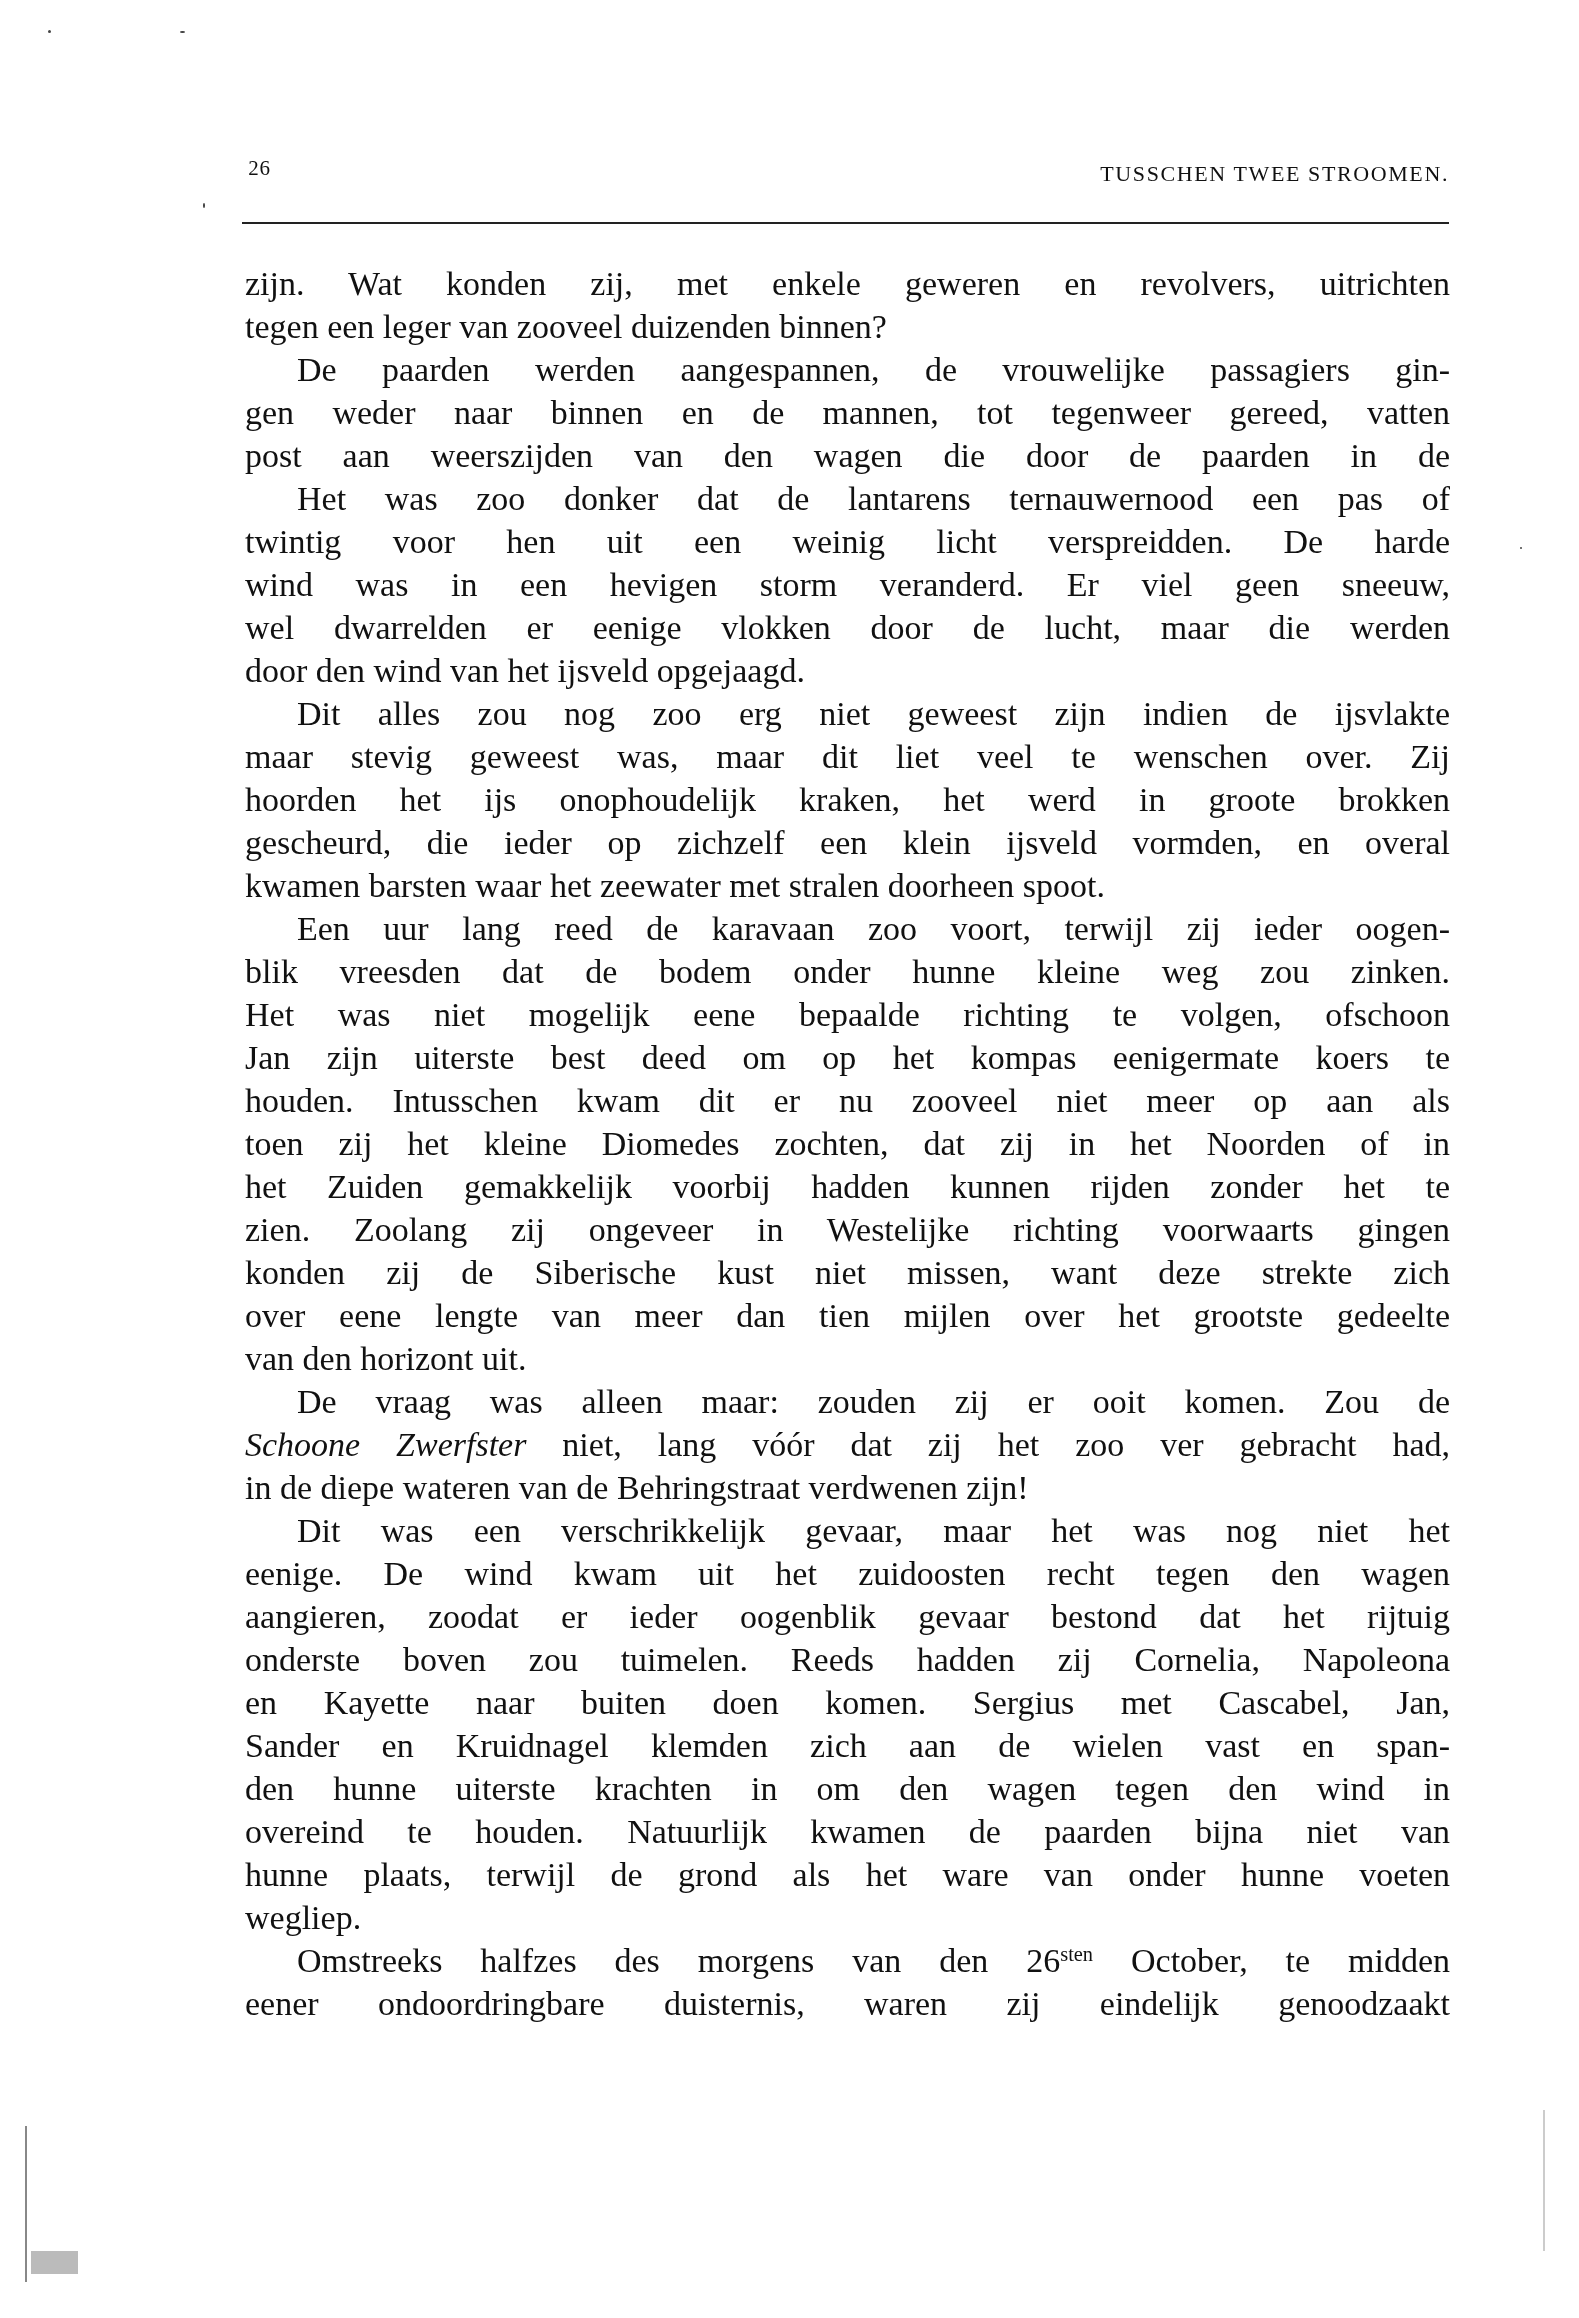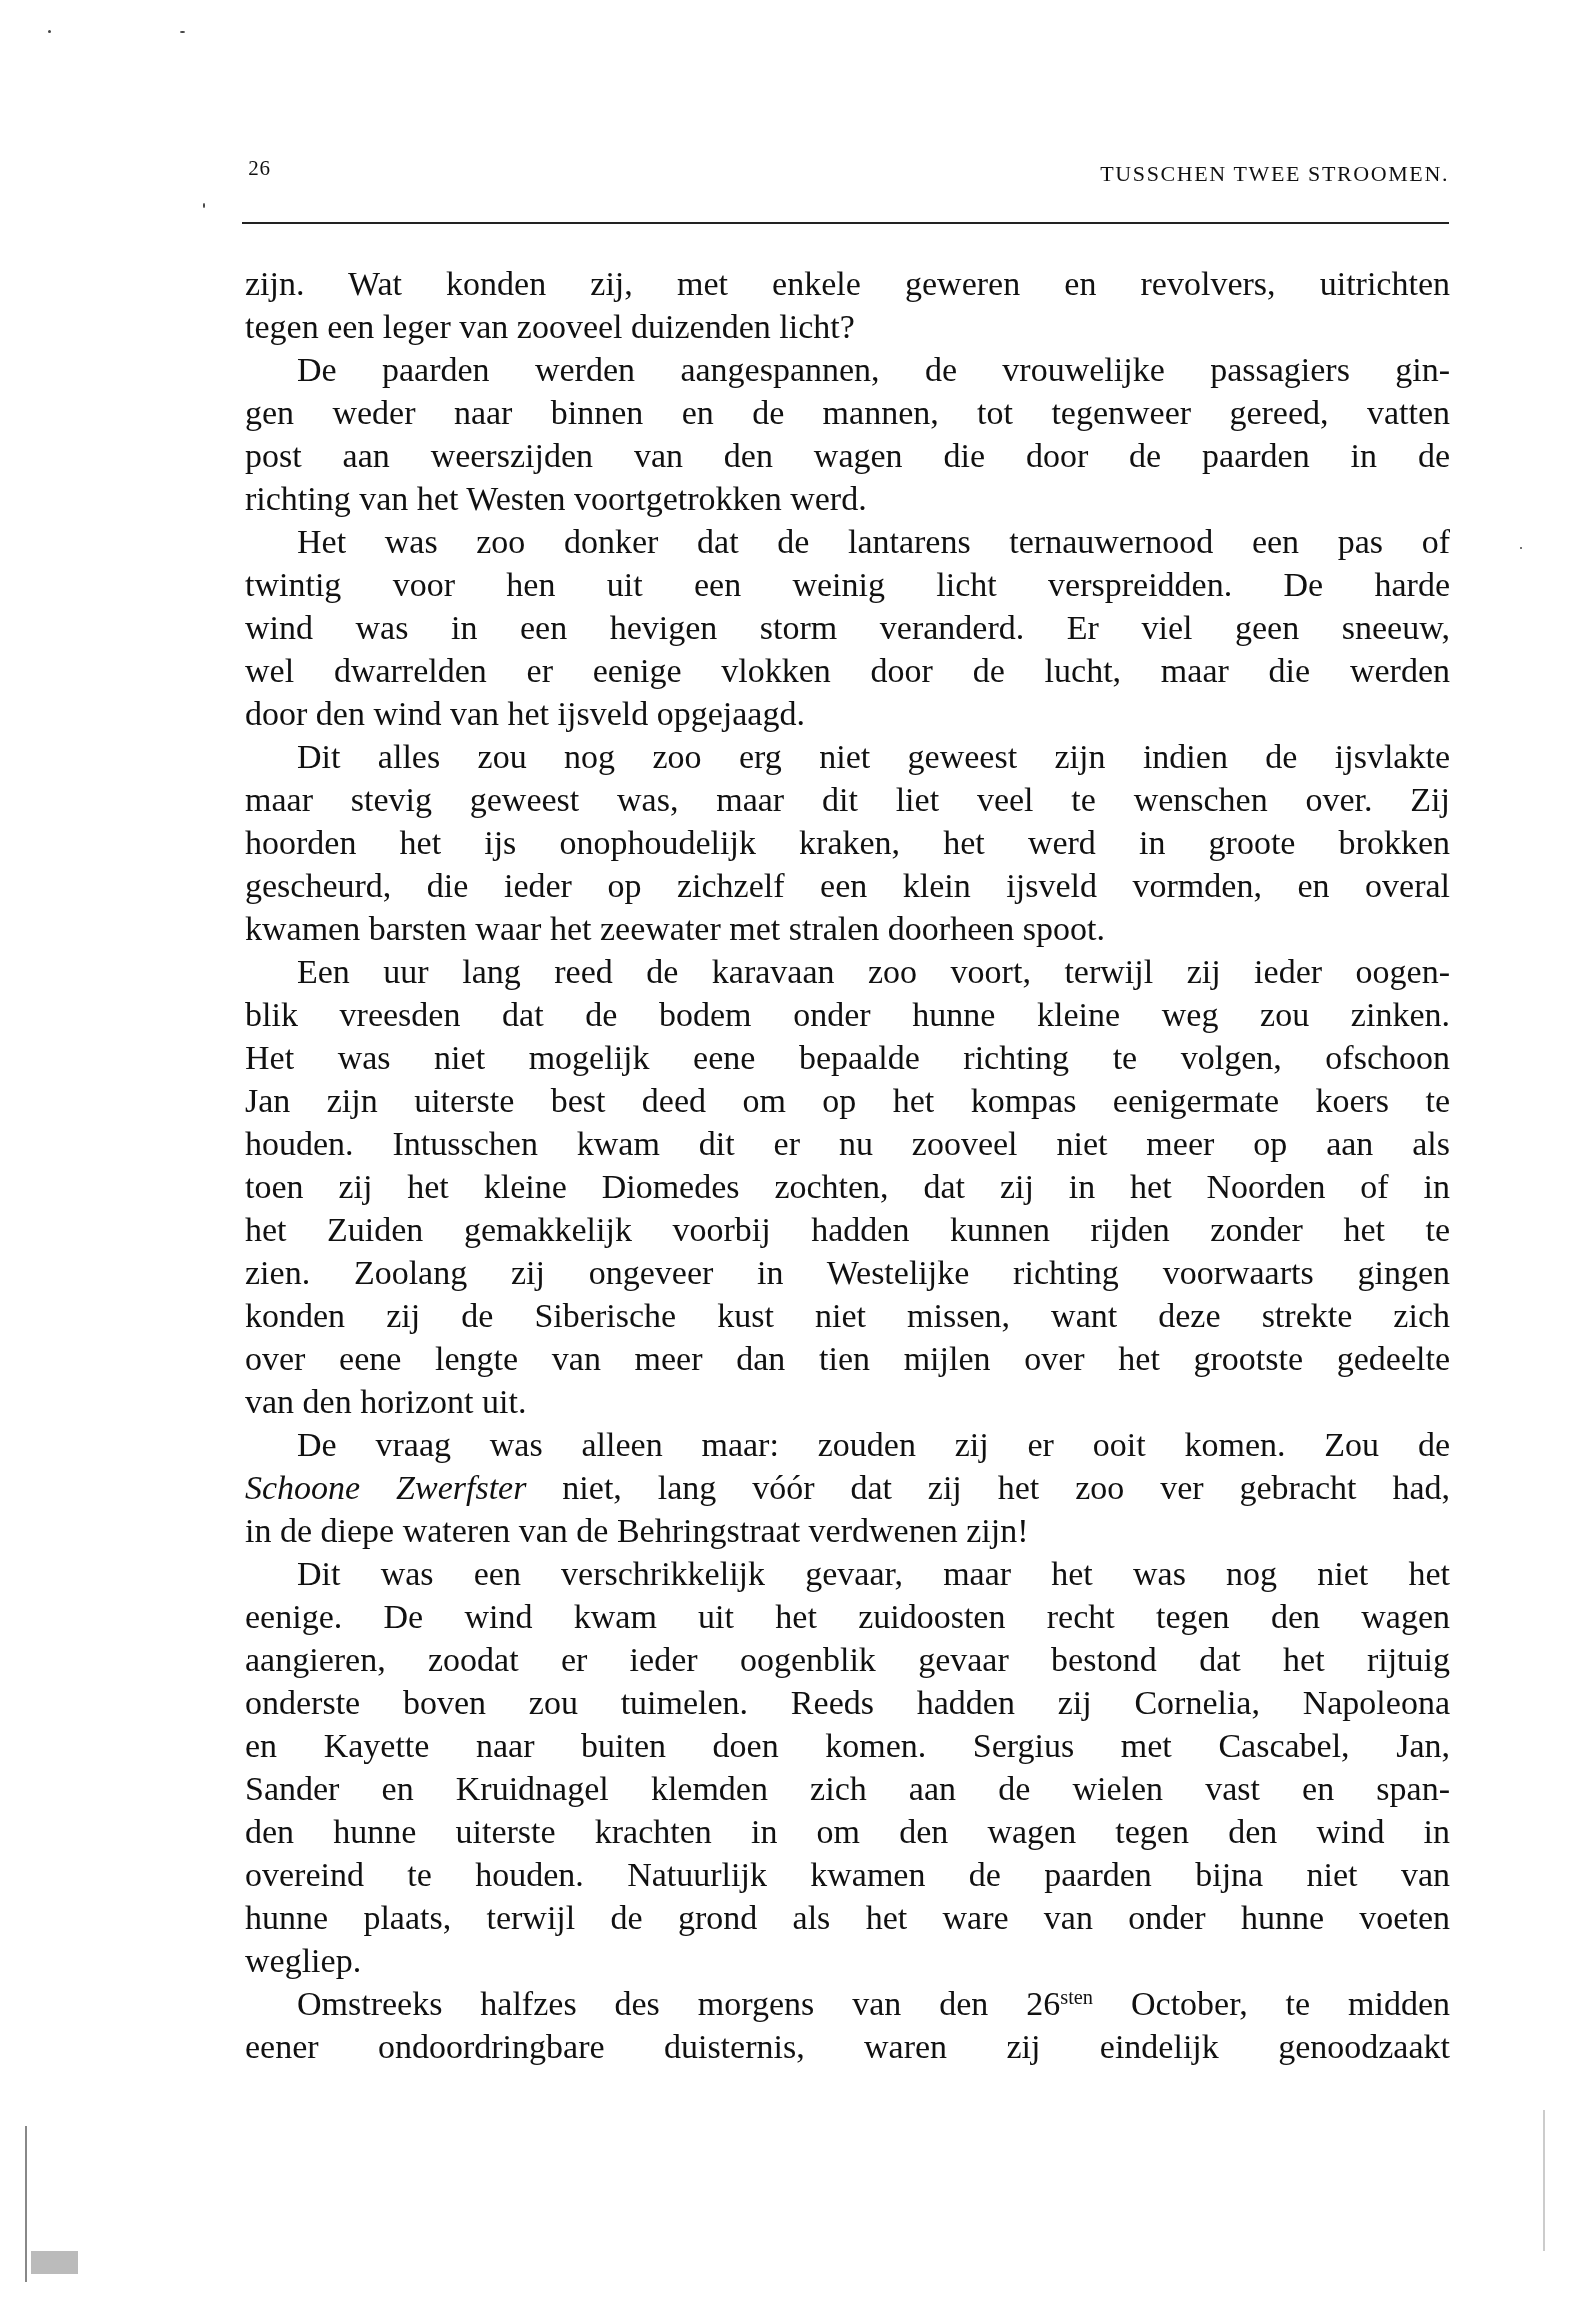--- a/index.html
+++ b/index.html
@@ -44,27 +44,26 @@
 
   <div class="header">
     <span class="page-number">26</span>
     <span class="running-title">TUSSCHEN TWEE STROOMEN.</span>
   </div>
   <div class="rule"></div>
 
   <div class="body-text" id="body-text">
       <div class="paragraph">
         <div class="line" style="white-space: normal; overflow: hidden;">zijn. Wat konden zij, met enkele geweren en revolvers, uitrichten</div>
-        <div class="line last" style="white-space: normal; overflow: hidden;">tegen een leger van zooveel duizenden licht?</div>
+        <div class="line last" style="white-space: normal; overflow: hidden;">tegen een leger van zooveel duizenden binnen?</div>
       </div>
       <div class="paragraph">
         <div class="line indent" style="white-space: normal; overflow: hidden;">De paarden werden aangespannen, de vrouwelijke passagiers gin-</div>
         <div class="line" style="white-space: normal; overflow: hidden;">gen weder naar binnen en de mannen, tot tegenweer gereed, vatten</div>
         <div class="line" style="white-space: normal; overflow: hidden;">post aan weerszijden van den wagen die door de paarden in de</div>
-        <div class="line last" style="white-space: normal; overflow: hidden;">richting van het Westen voortgetrokken werd.</div>
       </div>
       <div class="paragraph">
         <div class="line indent" style="white-space: normal; overflow: hidden;">Het was zoo donker dat de lantarens ternauwernood een pas of</div>
         <div class="line" style="white-space: normal; overflow: hidden;">twintig voor hen uit een weinig licht verspreidden. De harde</div>
         <div class="line" style="white-space: normal; overflow: hidden;">wind was in een hevigen storm veranderd. Er viel geen sneeuw,</div>
         <div class="line" style="white-space: normal; overflow: hidden;">wel dwarrelden er eenige vlokken door de lucht, maar die werden</div>
         <div class="line last" style="white-space: normal; overflow: hidden;">door den wind van het ijsveld opgejaagd.</div>
       </div>
       <div class="paragraph">
         <div class="line indent" style="white-space: normal; overflow: hidden;">Dit alles zou nog zoo erg niet geweest zijn indien de ijsvlakte</div>

